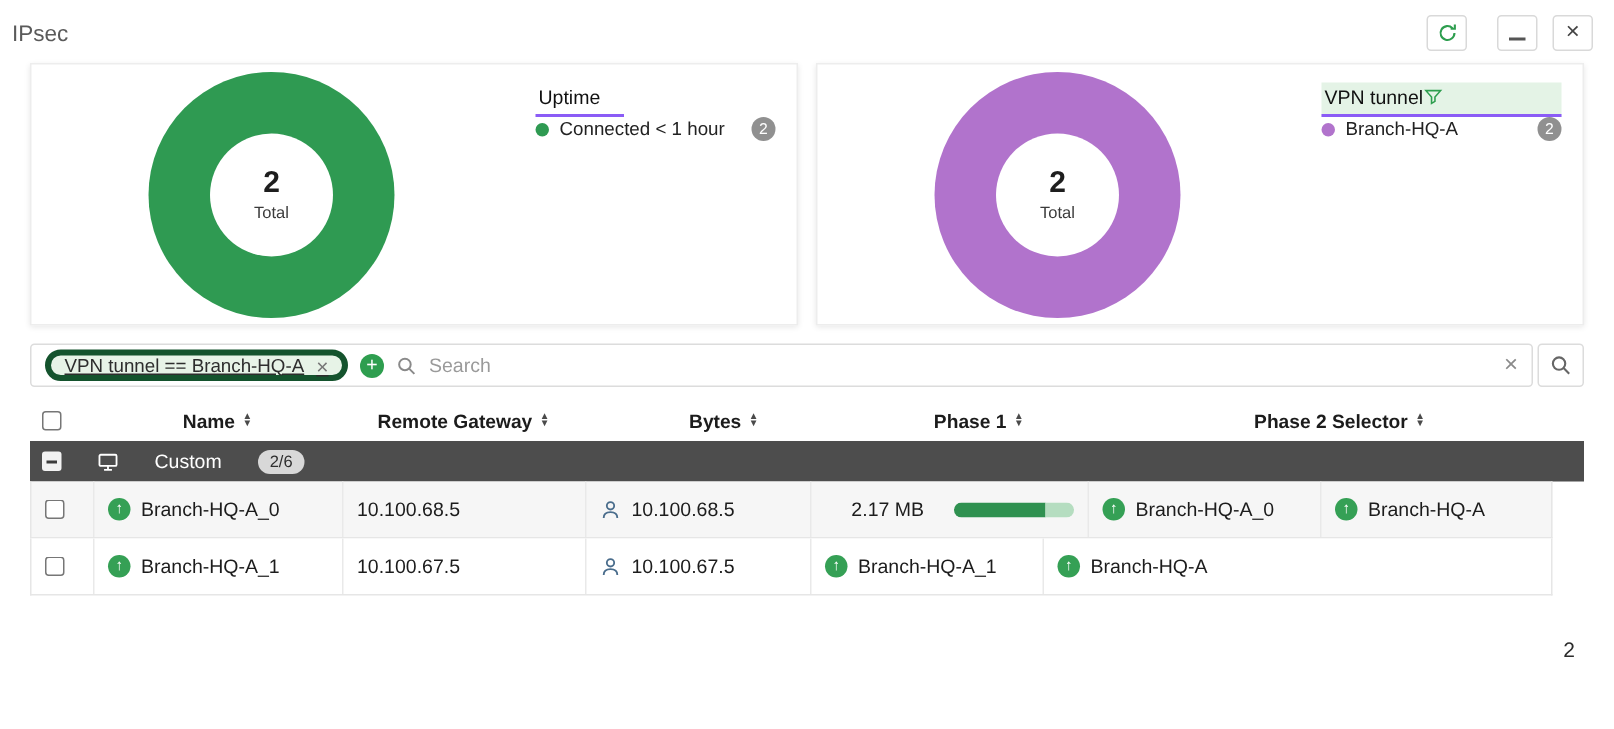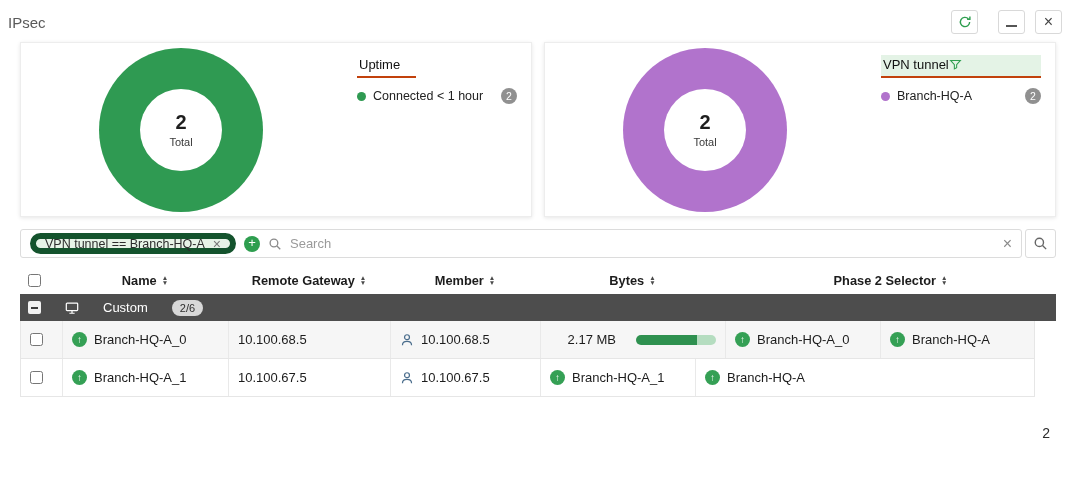--- a/index.html
+++ b/index.html
@@ -22,35 +22,35 @@
   .charts { display:flex; gap:12px; padding:2px 20px 0 20px; }
   .card { flex:1; height:175px; background:#fff; border:1px solid #ededed;
           box-shadow:0 1px 4px rgba(0,0,0,0.10); position:relative; display:flex; align-items:center; }
   .donut-wrap { position:relative; width:164px; height:164px; margin-left:78px; }
   .donut { width:164px; height:164px; border-radius:50%; cursor:pointer; }
   .donut-hole { position:absolute; top:41px; left:41px; right:41px; bottom:41px; background:#fff; border-radius:50%;
                 display:flex; flex-direction:column; align-items:center; justify-content:center; }
   .donut-total { font-size:20px; font-weight:bold; color:#1e1e1e; }
   .donut-total-label { font-size:11px; color:#3a3a3a; margin-top:2px; }
   .legend { position:absolute; top:12px; right:14px; width:160px; display:flex; flex-direction:column; }
-  .legend-title { font-size:13px; color:#111; padding:2px 4px 4px 2px; border-bottom:2px solid #c2410c;
+  .legend-title { font-size:13px; color:#111; padding:2px 4px 4px 2px; border-bottom:2px solid #8b5cf6;
                   align-self:flex-start; padding-right:16px; }
   .legend-title.highlight { align-self:stretch; background:#e4f3e6; display:flex; align-items:center;
                             justify-content:flex-start; padding-right:20px; }
-  .legend-item { margin-top:10px; display:flex; align-items:center; font-size:12.5px; color:#222; cursor:pointer; }
+  .legend-item { margin-top:0; display:flex; align-items:center; font-size:12.5px; color:#222; cursor:pointer; }
   .legend-dot { width:9px; height:9px; border-radius:50%; margin-right:7px; flex:none; }
   .legend-badge { margin-left:auto; min-width:16px; height:16px; border-radius:8px; background:#909090; color:#fff;
                   font-size:10.5px; display:flex; align-items:center; justify-content:center; padding:0 4px; }
 
   
   .search-row { margin:12px 20px 0 20px; display:flex; align-items:stretch; gap:3px; height:29px; }
   .search-box { flex:1; border:1px solid #dcdcdc; border-radius:3px; background:#fff;
                 display:flex; align-items:center; padding:0 9px; gap:8px; }
-  .chip { display:flex; align-items:center; gap:8px; background:#e7f3e7; border:6px solid #14532d;
-          border-radius:11px; padding:0 9px; height:21px; font-size:12.5px; color:#2d2d2d; cursor:pointer; white-space:nowrap; }
+  .chip { display:flex; align-items:center; gap:8px; background:#e7f3e7; border:4px solid #14532d;
+          border-radius:11px; padding:0 9px; height:21px; font-size:12.5px; color:#2d2d2d; cursor:pointer; white-space:nowrap;text-decoration:underline; }
   .chip-x { color:#777; font-size:14px; line-height:1; cursor:pointer; }
   .add-btn { width:16px; height:16px; border-radius:50%; background:#2e9e4f; border:none; color:#fff;
              font-size:13px; line-height:1; display:flex; align-items:center; justify-content:center; cursor:pointer; flex:none; padding:0 0 2px 0; }
   .search-input { flex:1; border:none; outline:none; font-size:13px; color:#333; background:transparent; }
   .search-input::placeholder { color:#9a9a9a; }
   .clear-x { color:#8a8a8a; font-size:16px; line-height:1; cursor:pointer; }
   .search-btn { width:31px; border:1px solid #dcdcdc; border-radius:3px; background:#fff;
                 display:flex; align-items:center; justify-content:center; cursor:pointer; }
 
   
@@ -197,29 +197,29 @@
           <span>▼</span>
         </span>
     </div>
     <div class="th col-gw">
       <span>Remote Gateway</span>
       <span class="sort">
           <span>▲</span>
           <span>▼</span>
         </span>
     </div>
-    <div class="th col-member">
-      <span>Member</span>
-      <span class="sort">
-          <span>▲</span>
-          <span>▼</span>
-        </span>
-    </div>
     <div class="th col-bytes">
       <span>Bytes</span>
+      <span class="sort">
+          <span>▲</span>
+          <span>▼</span>
+        </span>
+    </div>
+    <div class="th col-p1">
+      <span>Phase 1</span>
       <span class="sort">
           <span>▲</span>
           <span>▼</span>
         </span>
     </div>
     <div class="th col-p2">
       <span>Phase 2 Selector</span>
       <span class="sort">
           <span>▲</span>
           <span>▼</span>

